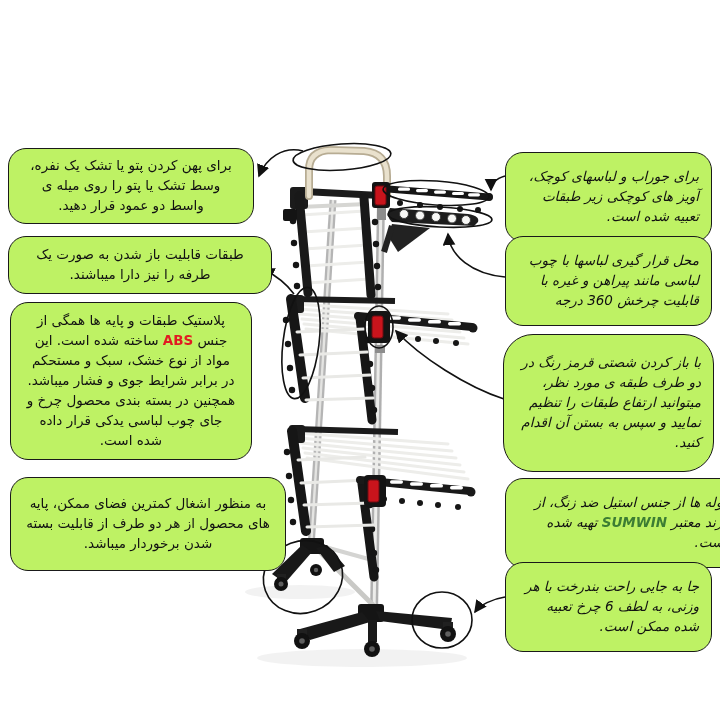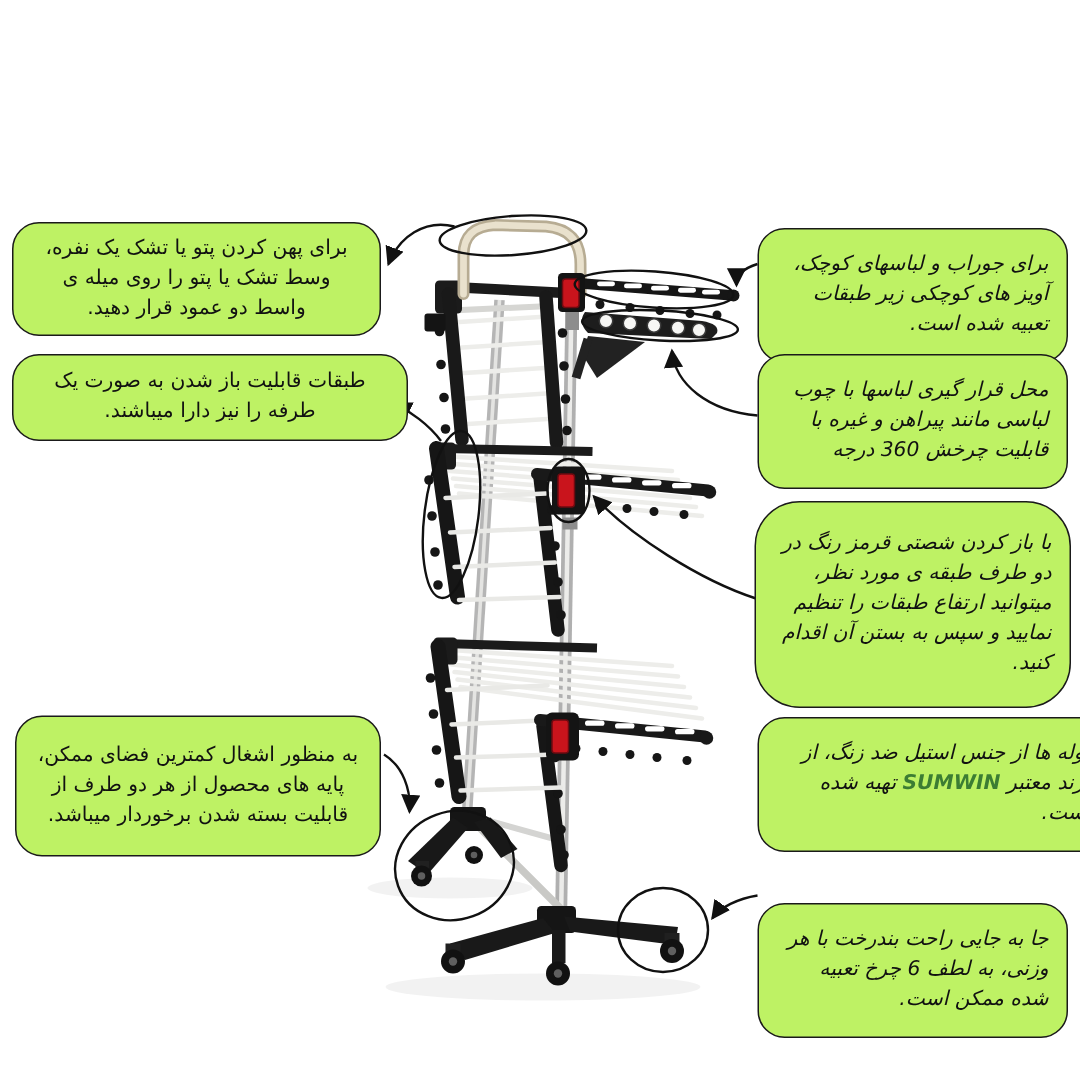--- a/index.html
+++ b/index.html
@@ -229,38 +229,41 @@
   </svg>
 
   <div class="callout side-left" style="left:8px;top:148px;width:246px;min-height:76px;">
     <span class="txt">برای پهن کردن پتو یا تشک یک نفره، وسط تشک یا پتو را روی میله ی واسط دو عمود قرار دهید.</span>
   </div>
 
   <div class="callout side-left" style="left:8px;top:236px;width:264px;min-height:58px;">
     <span class="txt">طبقات قابلیت باز شدن به صورت یک طرفه را نیز دارا میباشند.</span>
   </div>
 
-
-  <div class="callout side-left" style="left:10px;top:477px;width:244px;min-height:94px;">
+  <div class="callout side-left" style="left:10px;top:302px;width:242px;min-height:158px;">
+    <span class="txt"><span>پلاستیک طبقات و پایه ها همگی از جنس </span><span class="hl" style="color: rgb(225, 27, 34);">ABS</span><span> ساخته شده است. این مواد از نوع خشک، سبک و مستحکم در برابر شرایط جوی و فشار میباشد. همچنین در بسته بندی محصول چرخ و جای چوب لباسی یدکی قرار داده شده است.</span></span>
+  </div>
+
+  <div class="callout side-left" style="left:10px;top:477px;width:276px;min-height:94px;">
     <span class="txt">به منظور اشغال کمترین فضای ممکن، پایه های محصول از هر دو طرف از قابلیت بسته شدن برخوردار میباشد.</span>
   </div>
 
   <div class="callout side-right" style="left:505px;top:152px;width:207px;min-height:70px;">
     <span class="txt">برای جوراب و لباسهای کوچک، آویز های کوچکی زیر طبقات تعبیه شده است.</span>
   </div>
 
   <div class="callout side-right" style="left:505px;top:236px;width:207px;min-height:90px;">
     <span class="txt">محل قرار گیری لباسها با چوب لباسی مانند پیراهن و غیره با قابلیت چرخش 360 درجه</span>
   </div>
 
   <div class="callout side-right" style="left:503px;top:334px;width:211px;min-height:138px;border-radius:30px;">
     <span class="txt">با باز کردن شصتی قرمز رنگ در دو طرف طبقه ی مورد نظر، میتوانید ارتفاع طبقات را تنظیم نمایید و سپس به بستن آن اقدام کنید.</span>
   </div>
 
   <div class="callout side-right" style="left:505px;top:478px;width:235px;min-height:77px;">
     <span class="txt"><span>لوله ها از جنس استیل ضد زنگ، از برند معتبر </span><span class="hl" style="color: rgb(60, 125, 51);">SUMWIN</span><span> تهیه شده است.</span></span>
   </div>
 
-  <div class="callout side-right" style="left:505px;top:562px;width:207px;min-height:77px;margin-top:40px;">
+  <div class="callout side-right" style="left:505px;top:562px;width:207px;min-height:77px;">
     <span class="txt">جا به جایی راحت بندرخت با هر وزنی، به لطف 6 چرخ تعبیه شده ممکن است.</span>
   </div>
 
 </div>
 
 </body></html>

